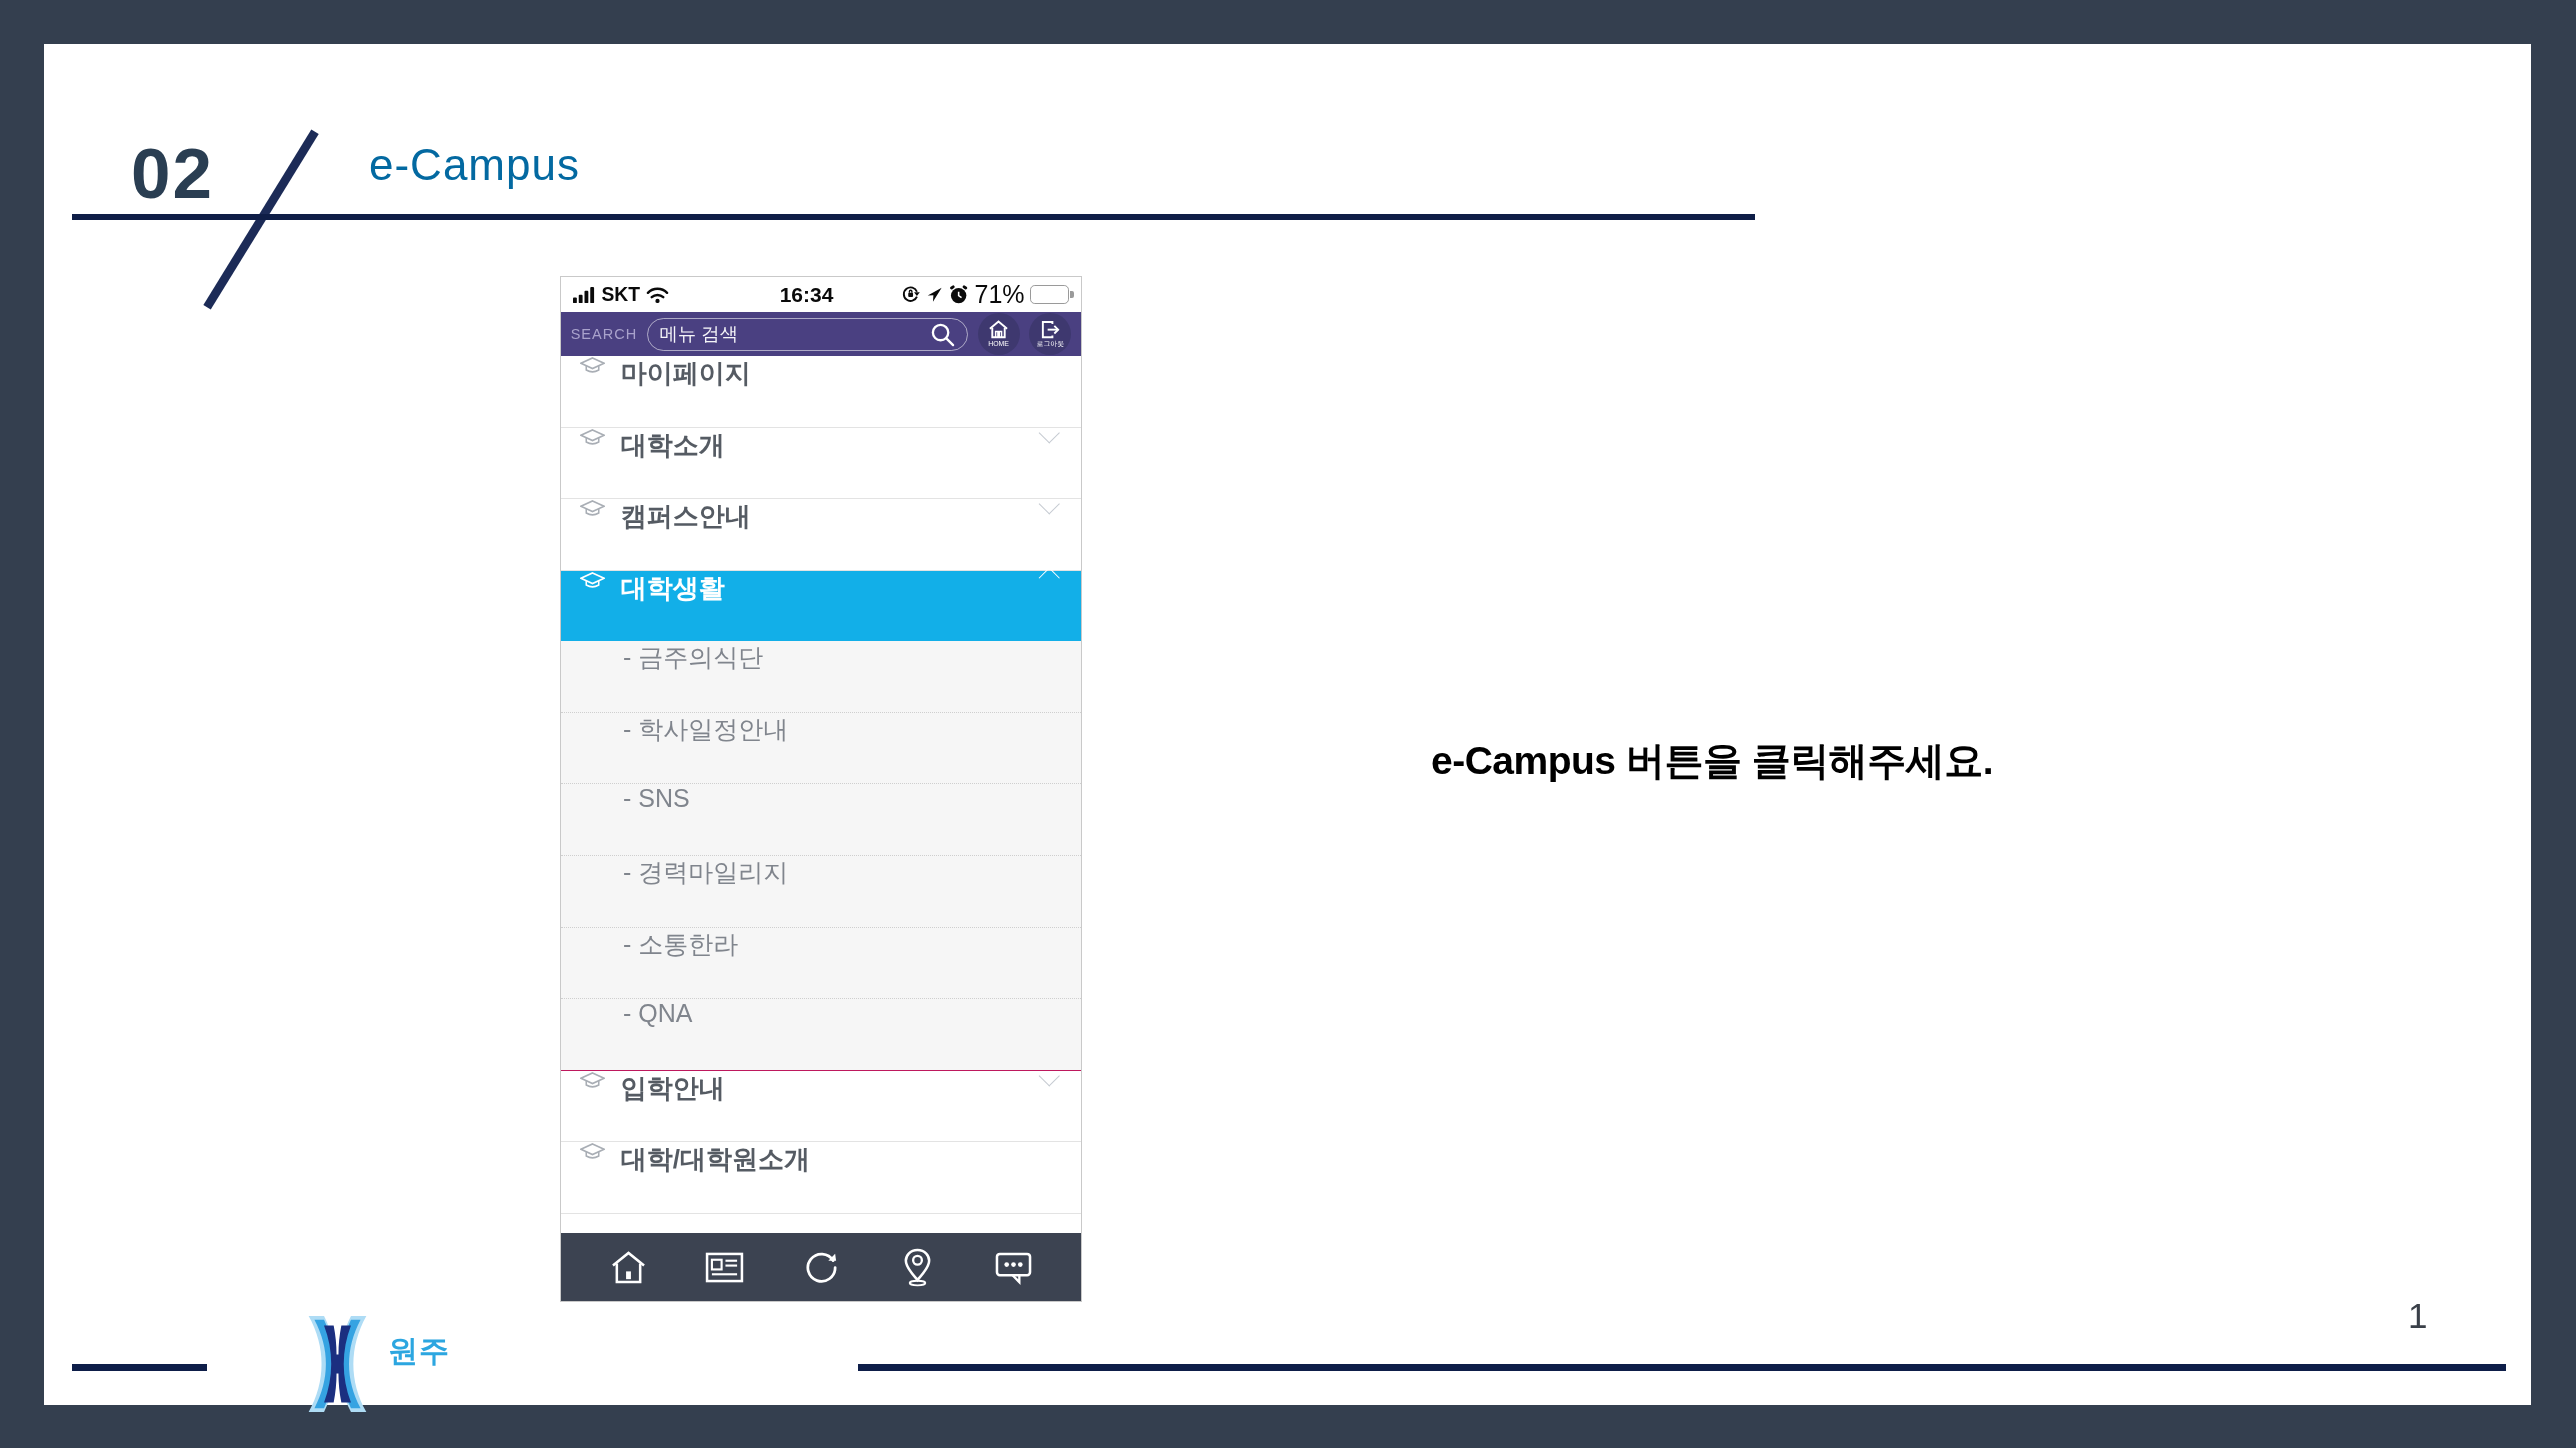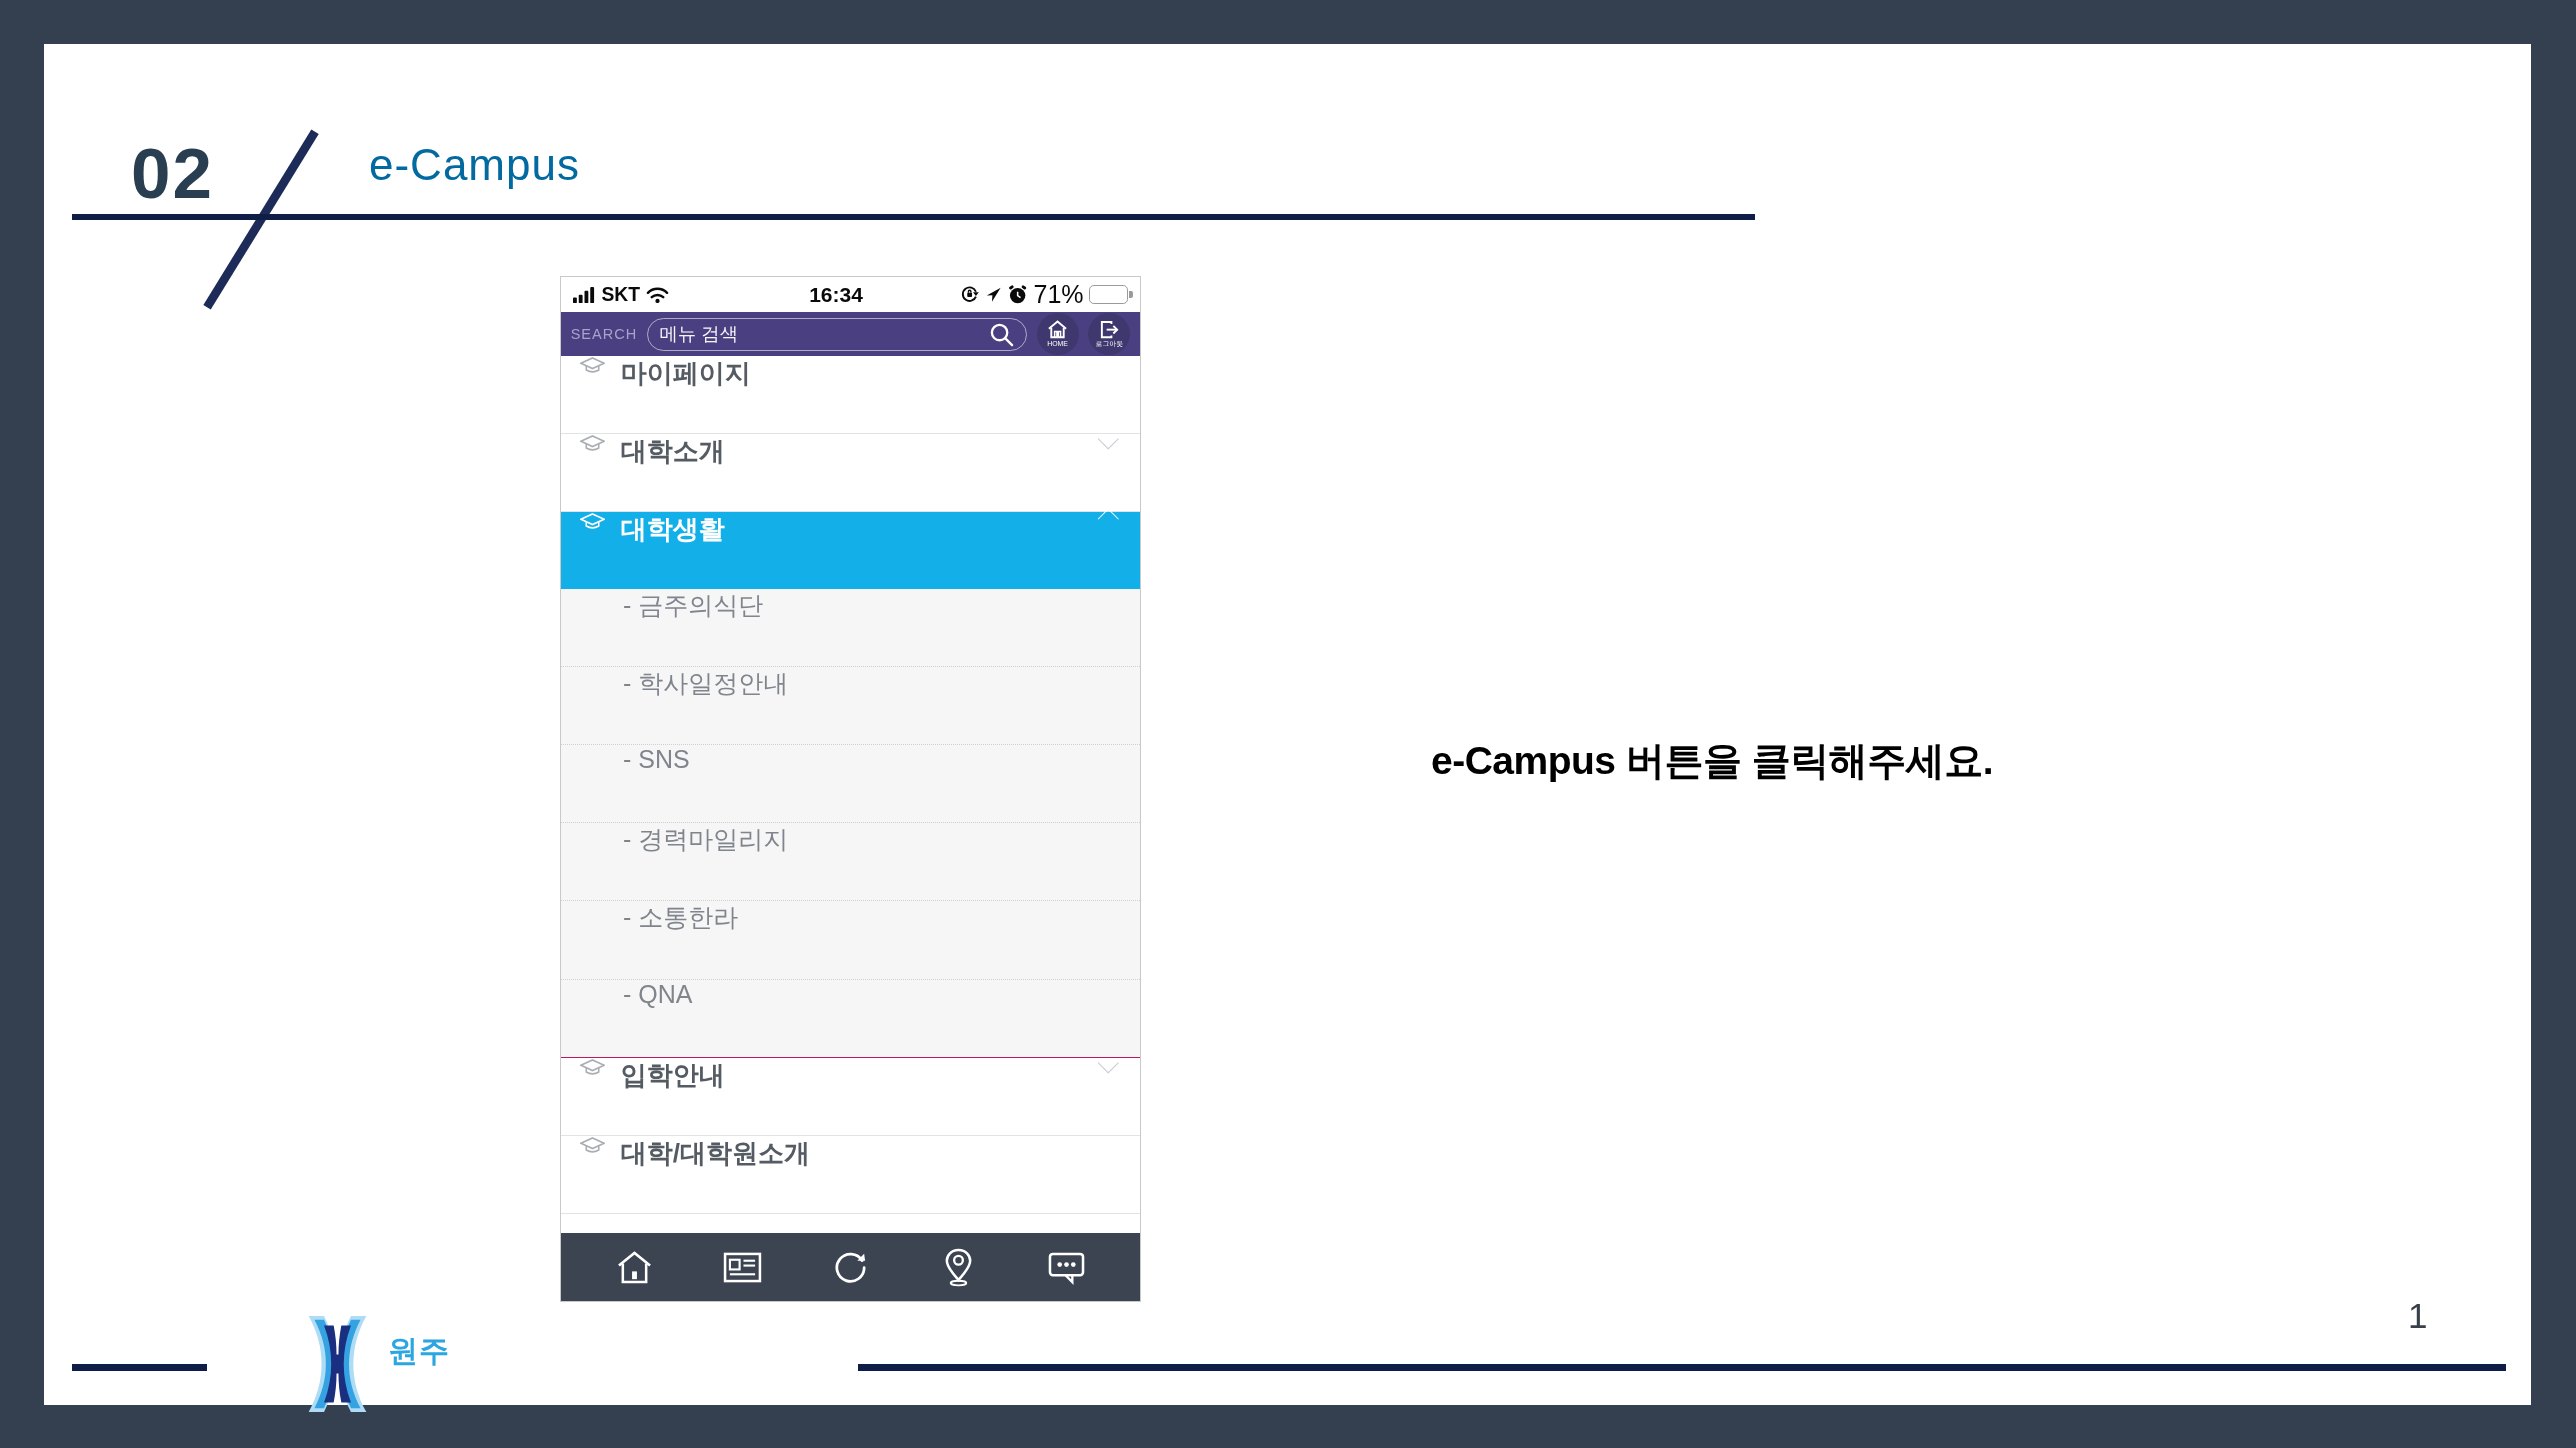--- a/index.html
+++ b/index.html
@@ -8,21 +8,21 @@
 
   .slide { position:absolute; left:44px; top:44px; width:2487px; height:1361px; background:#ffffff; }
 
   
   .sec-num { position:absolute; left:87px; top:89px; font-size:71px; font-weight:bold; color:#2A3E52; letter-spacing:1.9px; }
   .title-slash { position:absolute; left:155px; top:82px; }
   .sec-title { position:absolute; left:325px; top:96px; font-size:44px; color:#0369a1; letter-spacing:1px; }
   .title-line { position:absolute; left:28px; top:170px; width:1683px; height:5.8px; background:#0F1E47; }
 
   
-  .phone { position:absolute; left:516px; top:232px; width:581px; height:1026px; background:#ffffff;
+  .phone { position:absolute; left:516px; top:232px; width:522px; height:1026px; background:#ffffff;
            border:1px solid #c9c9c9; display:flex; flex-direction:column; }
 
   .status-bar { height:35px; display:flex; align-items:center; padding:0 11.6px; font-size:20px; color:#0a0a0a; }
   .sb-left { display:flex; align-items:center; gap:5.8px; width:164px; }
   .sb-carrier { font-weight:bold; font-size:19.3px; }
   .sb-time { flex:1; text-align:center; font-weight:bold; font-size:21px; }
   .sb-right { display:flex; align-items:center; gap:5.8px; width:193px; justify-content:flex-end; }
   .sb-pct { font-size:25px; }
   .battery { width:39px; height:19.3px; border:1.9px solid #9a9a9a; border-radius:4.8px; position:relative; padding:1.9px; }
   .battery .fill { width:71%; height:100%; background:#F5C11E; border-radius:1.9px; }
@@ -163,20 +163,29 @@
       <div class="menu-row top">
         <svg class="cap-icon" width="25" height="19.3" viewBox="0 0 26 20">
           <polygon points="13,2 25,7.5 13,13 1,7.5" fill="none" stroke="#A9AEB5" stroke-width="1.6"></polygon>
           <path d="M6.5 10 v4.5 q6.5 4 13 0 V10" fill="none" stroke="#A9AEB5" stroke-width="1.6"></path>
         </svg>
         <span class="m-label">대학소개</span>
         <span class="spacer"></span>
           <span class="chev down"></span>
       </div>
 
+      <div class="menu-row top">
+        <svg class="cap-icon" width="25" height="19.3" viewBox="0 0 26 20">
+          <polygon points="13,2 25,7.5 13,13 1,7.5" fill="none" stroke="#A9AEB5" stroke-width="1.6"></polygon>
+          <path d="M6.5 10 v4.5 q6.5 4 13 0 V10" fill="none" stroke="#A9AEB5" stroke-width="1.6"></path>
+        </svg>
+        <span class="m-label">캠퍼스안내</span>
+        <span class="spacer"></span>
+          <span class="chev down"></span>
+      </div>
 
       <div class="menu-row top active">
         <svg class="cap-icon" width="25" height="19.3" viewBox="0 0 26 20">
           <polygon points="13,2 25,7.5 13,13 1,7.5" fill="none" stroke="#ffffff" stroke-width="1.6"></polygon>
           <path d="M6.5 10 v4.5 q6.5 4 13 0 V10" fill="none" stroke="#ffffff" stroke-width="1.6"></path>
         </svg>
         <span class="m-label">대학생활</span>
         <span class="spacer"></span>
           <span class="chev up"></span>
       </div>

